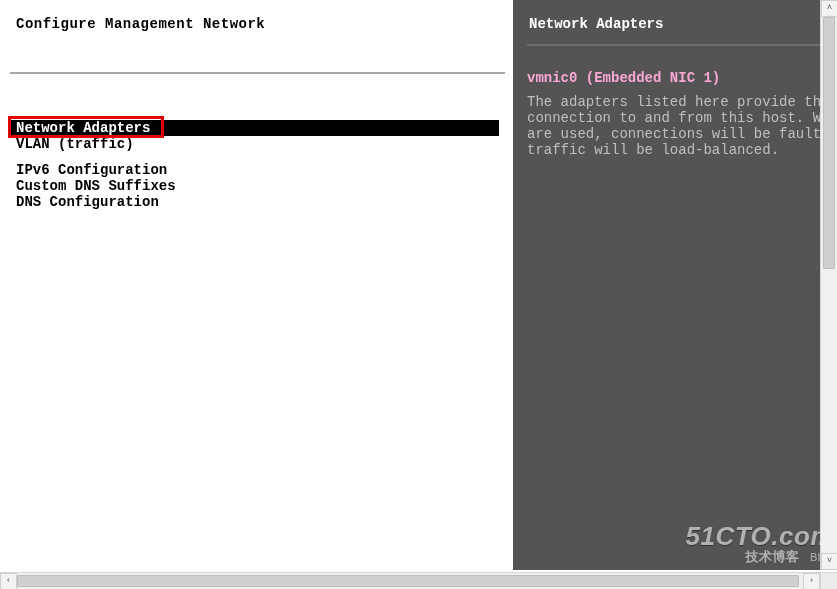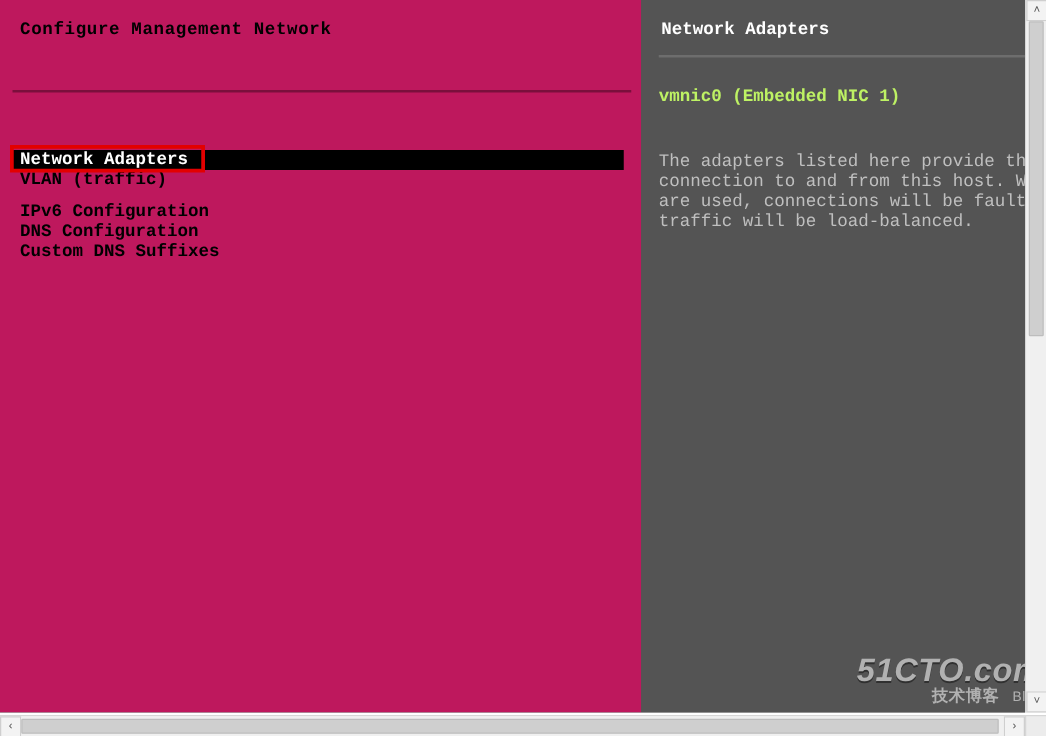--- a/index.html
+++ b/index.html
@@ -30,21 +30,21 @@
   }
   .content {
     width: 840px; 
     height: 570px;
     display: flex;
   }
 
   
   .left-panel {
     flex: 0 0 513px;
-    background: #be185d;
+    background: #ffffff;
     box-sizing: border-box;
     padding: 4px 8px 8px 10px;
     display: flex;
     flex-direction: column;
     color: #000;
     gap: 28px;
   }
   .left-title {
     font-weight: bold;
     letter-spacing: 0.5px;
@@ -105,24 +105,24 @@
     padding: 12px 4px 12px 2px;
     color: #fff;
     white-space: pre;
   }
   .right-divider {
     height: 2px;
     background: rgba(255,255,255,0.15);
     margin: 0 0 24px 0;
   }
   .right-sub {
-    color: #bef264;
+    color: #f9a8d4;
     font-weight: bold;
     white-space: pre;
-    margin-bottom: 36px;
+    margin-bottom: 8px;
   }
   .right-desc {
     color: #bfbfbf;
     white-space: pre;
     line-height: 16px;
   }
 
   
   .watermark {
     position: absolute;
@@ -244,22 +244,22 @@
           <div class="menu-wrap">
             <div class="red-ring"></div>
             <div class="menu-item selected">Network Adapters</div>
           </div>
 
           <div class="menu-item">VLAN (traffic)</div>
 
           <div class="spacer-sm"></div>
 
           <div class="menu-item">IPv6 Configuration</div>
+          <div class="menu-item">Custom DNS Suffixes</div>
           <div class="menu-item">DNS Configuration</div>
-          <div class="menu-item">Custom DNS Suffixes</div>
         </div>
       </div>
 
       <div class="right-panel">
         <div class="right-title">Network Adapters</div>
         <div class="right-divider"></div>
         <div class="right-sub">vmnic0 (Embedded NIC 1)</div>
         <div class="right-desc">The adapters listed here provide the
 connection to and from this host. Whe
 are used, connections will be fault-t

